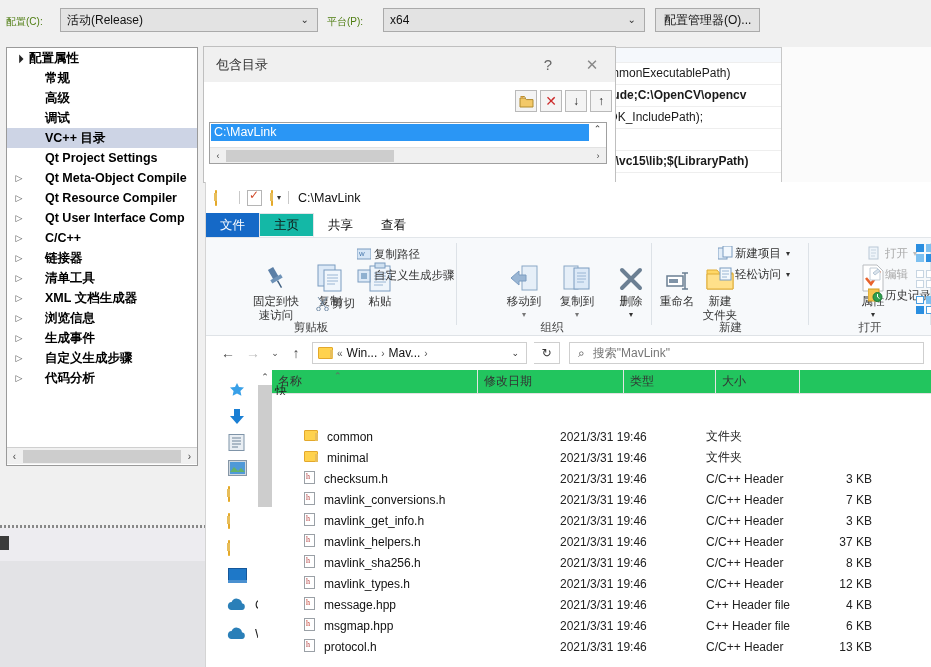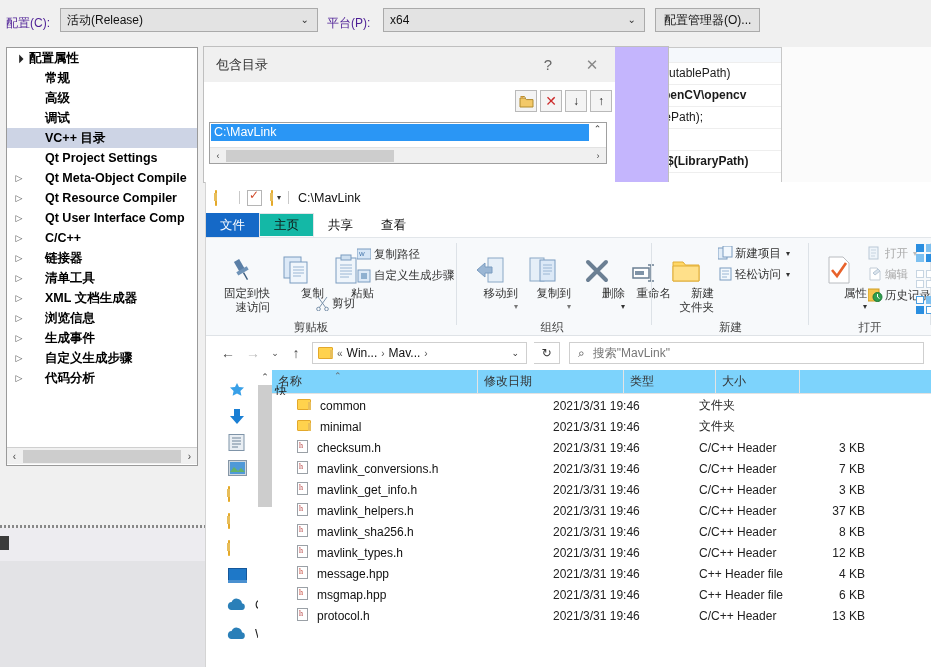--- a/index.html
+++ b/index.html
@@ -7,21 +7,21 @@
     width:931px;height:667px;overflow:hidden;position:relative;
     font-family:"Liberation Sans","DejaVu Sans",sans-serif;
     font-size:12px;color:#1a1a1a;background:#e6e6e8;
   }
   .abs{position:absolute;}
 
   
   #vs-window{left:0;top:0;width:931px;height:540px;background:#f0f0f0;}
   #vs-toolbar{left:0;top:0;width:931px;height:44px;background:#f0f0f0;}
 
-  .lbl{font-size:12px;color:#4c1d95;text-align:center;}
+  .lbl{font-size:10px;color:#4d7c0f;text-align:center;}
   .combo{
     position:absolute;background:#e3e3e3;border:1px solid #aaa;height:24px;
     box-sizing:border-box;display:flex;align-items:center;padding:0 0 0 6px;
     font-size:12px;color:#111;
   }
   .combo .arrow{
     position:absolute;right:8px;top:50%;transform:translateY(-50%);
     font-size:10px;color:#333;line-height:1;
   }
   .btn-cfg{
@@ -58,21 +58,21 @@
     border:1px solid #c8c8c8;box-sizing:border-box;overflow:hidden;font-size:12px;
   }
   #prop-grid .pg-row{height:21px;line-height:21px;padding-left:2px;white-space:nowrap;
      border-bottom:1px solid #eee;overflow:hidden;}
   #prop-grid .pg-row.head{background:#f5f8fc;height:14px;}
   #prop-grid .pg-row.b{font-weight:bold;}
   #vs-right-white{left:782px;top:47px;width:149px;height:140px;background:#fbfbfb;}
 
   
   #dlg{
-    left:203px;top:46px;width:466px;height:137px;background:#c4b5fd;
+    left:203px;top:46px;width:413px;height:137px;background:#c4b5fd;
     border:1px solid #bfbfbf;box-sizing:border-box;
   }
   #dlg-title{
     position:absolute;left:0;top:0;width:411px;height:35px;background:#f0f0f0;
     display:flex;align-items:center;
   }
   #dlg-title .t{margin-left:12px;font-size:13px;color:#333;}
   #dlg-title .sp{flex:1;}
   #dlg-title .help,#dlg-title .close{
     width:42px;height:34px;display:flex;align-items:center;justify-content:center;
@@ -139,22 +139,23 @@
   #ex-ribbon{
     position:absolute;left:0;top:55px;width:725px;height:99px;background:#f7f9fb;
     border-top:1px solid #e2e6ea;border-bottom:1px solid #dfe3e7;box-sizing:border-box;
   }
   .rgroup{position:absolute;top:0;height:98px;}
   .rgroup .gname{
     position:absolute;bottom:1px;width:100%;text-align:center;font-size:11.5px;color:#444;
   }
   .rgroup .gdiv{position:absolute;right:0;top:5px;width:1px;height:82px;background:#dde2e7;}
   .bigbtn{
-    position:absolute;top:12px;width:56px;text-align:right;font-size:11.5px;color:#333;
+    position:absolute;top:20px;width:56px;text-align:center;font-size:11.5px;color:#333;
     line-height:14px;
+    margin-left:34px;
   }
   .bigbtn .ic{height:34px;display:flex;align-items:flex-end;justify-content:center;margin-bottom:2px;}
   .smallbtn{
     position:absolute;display:flex;align-items:center;font-size:11.5px;color:#333;height:20px;
   }
   .smallbtn .ic{width:20px;display:flex;align-items:center;justify-content:center;}
   .dimtext{color:#a8a8a8;}
 
   
   #ex-addr{position:absolute;left:0;top:154px;width:725px;height:34px;background:#fff;}
@@ -169,37 +170,37 @@
     border-left:none;box-sizing:border-box;display:flex;align-items:center;justify-content:center;
     font-size:12px;color:#333;}
   #search{
     position:absolute;left:363px;top:6px;width:355px;height:22px;border:1px solid #cfcfcf;
     box-sizing:border-box;display:flex;align-items:center;padding-left:8px;font-size:12px;color:#777;
   }
   #search .mag{margin-right:8px;color:#555;font-size:12px;}
 
   
   #cols{
-    position:absolute;left:0;top:188px;width:725px;height:24px;background:#7dd3fc;
+    position:absolute;left:0;top:188px;width:725px;height:24px;background:#22c55e;
     border-bottom:1px solid #e2e2e2;box-sizing:border-box;
   }
   .colh{
     position:absolute;top:0;height:23px;display:flex;align-items:center;font-size:12px;color:#333;
     padding-left:6px;box-sizing:border-box;border-right:1px solid #e4e4e4;
   }
 
   
   #navpane{position:absolute;left:0;top:188px;width:59px;height:297px;background:#fff;}
   #nav-scroll{position:absolute;left:52px;top:188px;width:14px;height:297px;background:#fff;}
   #nav-scroll .up{height:15px;text-align:center;font-size:9px;color:#333;line-height:15px;}
   #nav-scroll .th{position:absolute;left:0;top:15px;width:14px;height:122px;background:#cdcdcd;}
 
   
   #filelist{position:absolute;left:66px;top:213px;width:659px;height:272px;background:#fff;}
-  .frow{position:absolute;left:9px;width:531px;height:21px;display:flex;align-items:center;font-size:12px;color:#111;}
+  .frow{position:absolute;left:16px;width:531px;height:21px;display:flex;align-items:center;font-size:12px;color:#111;margin-top:31px;}
   .fname{position:absolute;left:16px;display:flex;align-items:center;}
   .fname .nm{margin-left:9px;}
   .fdate{position:absolute;left:272px;color:#222;}
   .ftype{position:absolute;left:418px;color:#222;}
   .fsize{position:absolute;left:510px;width:74px;text-align:right;color:#222;}
   .fileic{width:11px;height:13px;border:1px solid #9aa0a6;background:#fff;position:relative;box-sizing:border-box;}
   .fileic .letter{position:absolute;left:1px;top:-1px;font-size:8px;color:#b23b3b;line-height:11px;font-family:"Liberation Serif",serif;}
   .fileic.hpp .letter{color:#c0392b;}
 
   

